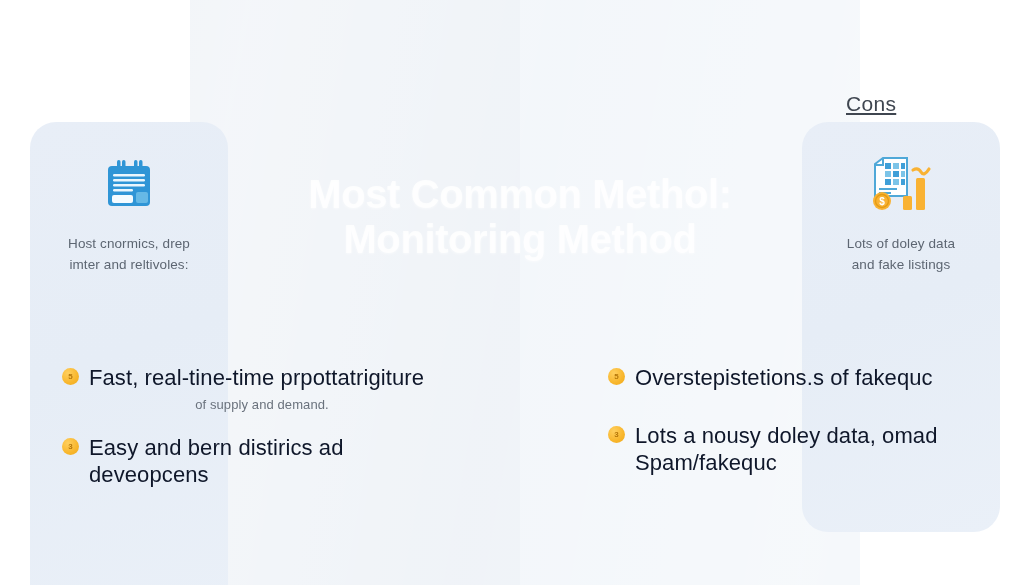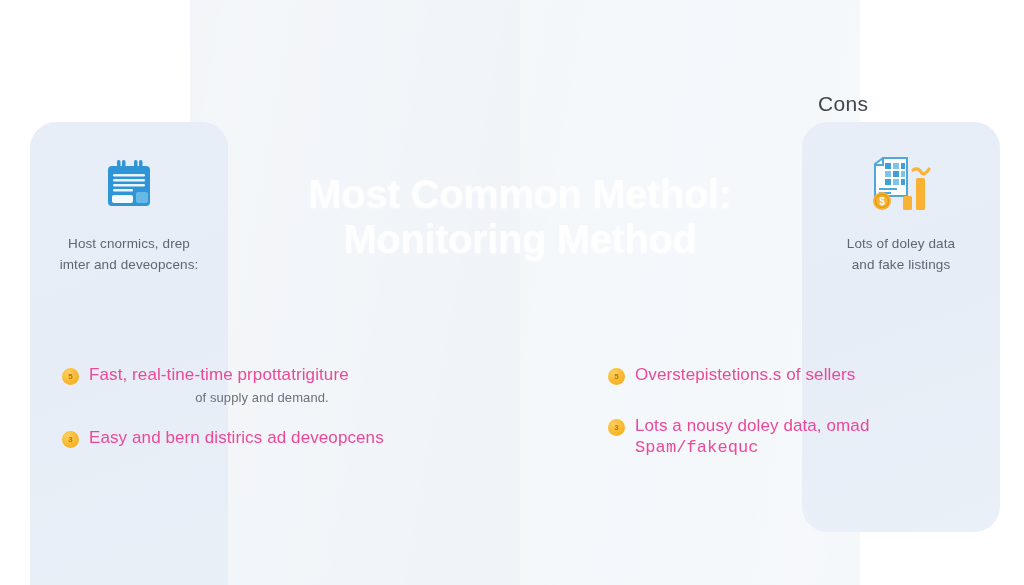--- a/index.html
+++ b/index.html
@@ -89,25 +89,26 @@
     text-align: center;
     font-size: 13.5px;
     line-height: 1.55;
     color: #5d6672;
     letter-spacing: 0.1px;
   }
 
   
   .cons-heading {
     position: absolute;
-    left: 818px;
+    left: 846px;
     top: 92px;
     font-size: 21px;
     color: #3f4650;
     letter-spacing: 0.3px;
+    text-decoration: underline;
   }
 
   
   .bullets {
     position: absolute;
     top: 364px;
   }
   .bullets-left  { left: 62px;  width: 400px; }
   .bullets-right { left: 608px; width: 330px; }
 
@@ -127,37 +128,37 @@
     background: radial-gradient(circle at 35% 30%, #ffcf5e 0%, #f8b62c 60%, #edaa1d 100%);
     color: #b5770a;
     font-size: 8px;
     line-height: 17px;
     text-align: center;
     font-weight: bold;
     filter: blur(0.25px);
   }
 
   .bullet-main {
-    font-size: 17px;
+    font-size: 22px;
     line-height: 1.25;
-    color: #ec4899;
+    color: #0f172a;
     letter-spacing: 0.1px;
   }
 
   .bullet-sub {
     font-size: 13px;
     line-height: 1.4;
     color: #6a727d;
     letter-spacing: 0.1px;
     margin: 4px 0 20px 0;
     text-align: center;
   }
   .bullet-spacer { height: 26px; }
 
-  .bullet-main .cont { display: block; font-family: Liberation Mono, monospace; }
+  .bullet-main .cont { display: block; }
 </style>
 </head>
 <body>
 
 <div id="stage">
 
   <div class="bg-band bg-left-white"></div>
   <div class="bg-band bg-mid-a"></div>
   <div class="bg-band bg-mid-b"></div>
   <div class="bg-band bg-right-white"></div>
@@ -179,21 +180,21 @@
         <rect x="12" y="17" width="32" height="2.4" rx="1.2" fill="#eaf6fd"></rect>
         <rect x="12" y="22" width="32" height="2.4" rx="1.2" fill="#eaf6fd"></rect>
         <rect x="12" y="27" width="32" height="2.4" rx="1.2" fill="#eaf6fd"></rect>
         <rect x="12" y="32" width="20" height="2.4" rx="1.2" fill="#eaf6fd"></rect>
         <rect x="11" y="38" width="21" height="8" rx="2" fill="#f4fbff"></rect>
         <rect x="35" y="35" width="12" height="11" rx="2" fill="#66b9e6"></rect>
       </svg>
     </div>
     <div class="card-caption">
       <div>Host cnormics, drep</div>
-      <div>imter and deveopcens:</div>
+      <div>imter and reltivoles:</div>
     </div>
   </div>
 
   <div class="cons-heading">Cons</div>
 
   <div class="card card-right">
     <div class="card-icon">
       <svg width="72" height="58" viewBox="0 0 72 58" aria-hidden="true">
         <path d="M10 8 L18 2 L42 2 L42 40 L10 40 Z" fill="#ffffff" stroke="#4fa8d8" stroke-width="2"></path>
         <path d="M18 2 L18 9 L10 9" fill="none" stroke="#4fa8d8" stroke-width="2"></path>
@@ -234,21 +235,21 @@
       <span class="badge">3</span>
       <span class="bullet-main">Easy and bern distirics ad deveopcens</span>
     </div>
 
   </div>
 
   <div class="bullets bullets-right">
 
     <div class="bullet-row">
       <span class="badge">5</span>
-      <span class="bullet-main">Overstepistetions.s of sellers</span>
+      <span class="bullet-main">Overstepistetions.s of fakequc</span>
     </div>
     <div class="bullet-spacer"></div>
 
     <div class="bullet-row">
       <span class="badge">3</span>
       <span class="bullet-main">
         <span>Lots a nousy doley data, omad</span>
         <span class="cont">Spam/fakequc</span>
       </span>
     </div>

